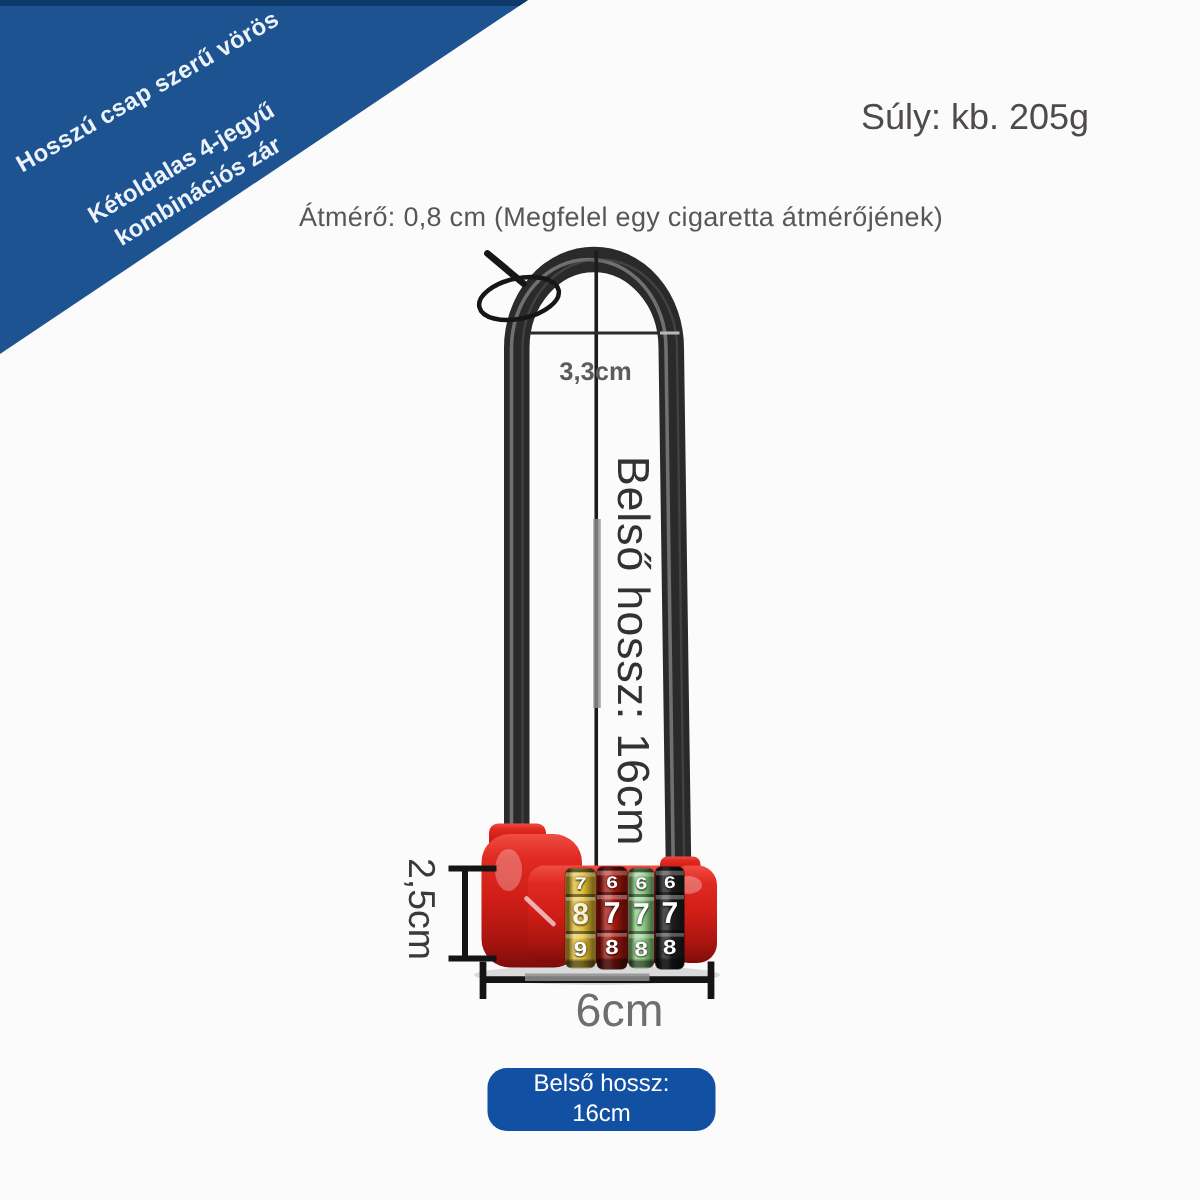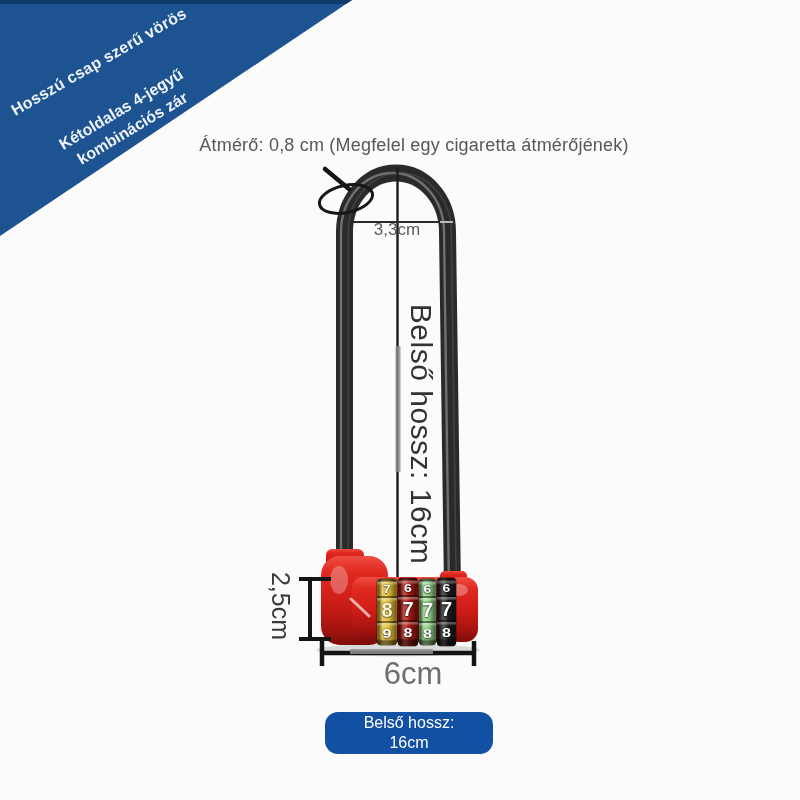--- a/index.html
+++ b/index.html
@@ -18,21 +18,21 @@
   .ribbon-text{position:absolute;color:#eef3fa;font-weight:600;white-space:nowrap;}
   #ribbon-line1{left:99px;top:62px;font-size:16px;letter-spacing:.3px;
     transform:translate(-50%,-50%) rotate(-30deg);}
   #ribbon-block2{left:127px;top:119px;font-size:16px;line-height:22px;text-align:center;
     transform:translate(-50%,-50%) rotate(-31deg);}
   
   .lbl{position:absolute;transform:translate(-50%,-50%);white-space:nowrap;}
   .vlbl{position:absolute;transform:translate(-50%,-50%) rotate(90deg);white-space:nowrap;}
   #txt-weight{left:650px;top:79px;font-size:24px;color:#4f4b4b;}
   #txt-diameter{left:414px;top:145px;font-size:18px;color:#5a5656;letter-spacing:.2px;}
-  #txt-33{left:397px;top:230px;font-size:17px;color:#5c5c5c;}
+  #txt-33{left:397px;top:248px;font-size:17px;color:#5c5c5c;font-weight:bold;}
   #txt-belso{left:421px;top:434px;font-size:30px;color:#323232;letter-spacing:.5px;}
   #txt-25{left:280px;top:606px;font-size:25px;color:#3a3a3a;}
   #txt-6{left:391px;top:674px;font-size:31px;color:#6e6e6e;margin-left:22px;}
   
   svg.illus{position:absolute;left:0;top:0;width:800px;height:800px;}
   
   .dial{position:absolute;border-radius:4px;overflow:hidden;display:flex;flex-direction:column;
         box-shadow:0 0 0 .5px rgba(0,0,0,.55);}
   .dial-0{left:377px;top:579px;width:20px;height:66px;}
   .dial-1{left:398px;top:578px;width:20px;height:68px;}
@@ -47,38 +47,39 @@
       linear-gradient(90deg, rgba(0,0,0,.50) 0 10%, rgba(255,255,255,.22) 28% 42%,
         rgba(0,0,0,0) 58%, rgba(0,0,0,.45) 90% 100%);}
   .drow{position:relative;z-index:2;display:flex;align-items:center;justify-content:center;
         color:#fff;font-weight:bold;}
   .r1{height:19px;font-size:14px;transform:scaleY(.8);}
   .r2{height:25px;font-size:20px;}
   .r3{height:21px;font-size:16px;transform:scaleY(.85);}
   .drow span{text-shadow:0 0 2px rgba(0,0,0,.75), 0 1px 1px rgba(0,0,0,.5);}
   .dial-0 .r2 span{opacity:.8;}
   
-  .badge{position:absolute;left:325px;top:712px;width:168px;height:42px;border-radius:13px;
+  .badge{position:absolute;left:325px;top:712px;width:152px;height:42px;border-radius:13px;
     background:#1150a2;color:#ffffff;display:flex;flex-direction:column;align-items:center;
     justify-content:center;font-size:16px;line-height:20px;font-weight:500;}
 </style>
 </head>
 <body>
 
 <div class="canvas">
 
   <div class="ribbon" style="background-color: rgb(29, 83, 145);">
     <div class="ribbon-topline"></div>
   </div>
   <div class="ribbon-text" id="ribbon-line1">Hosszú csap szerű vörös</div>
   <div class="ribbon-text" id="ribbon-block2">
     <div>Kétoldalas 4-jegyű</div>
     <div>kombinációs zár</div>
   </div>
 
+  <div class="lbl" id="txt-weight">Súly: kb. 205g</div>
   <div class="lbl" id="txt-diameter">Átmérő: 0,8 cm (Megfelel egy cigaretta átmérőjének)</div>
 
   <svg class="illus" viewBox="0 0 800 800">
     <defs>
       <linearGradient id="gradRed" x1="0" y1="0" x2="0" y2="1">
         <stop offset="0" stop-color="#ef4d43"></stop>
         <stop offset=".18" stop-color="#e02a21"></stop>
         <stop offset=".5" stop-color="#cf1d17"></stop>
         <stop offset=".8" stop-color="#a81410"></stop>
         <stop offset="1" stop-color="#7e0d0a"></stop>

